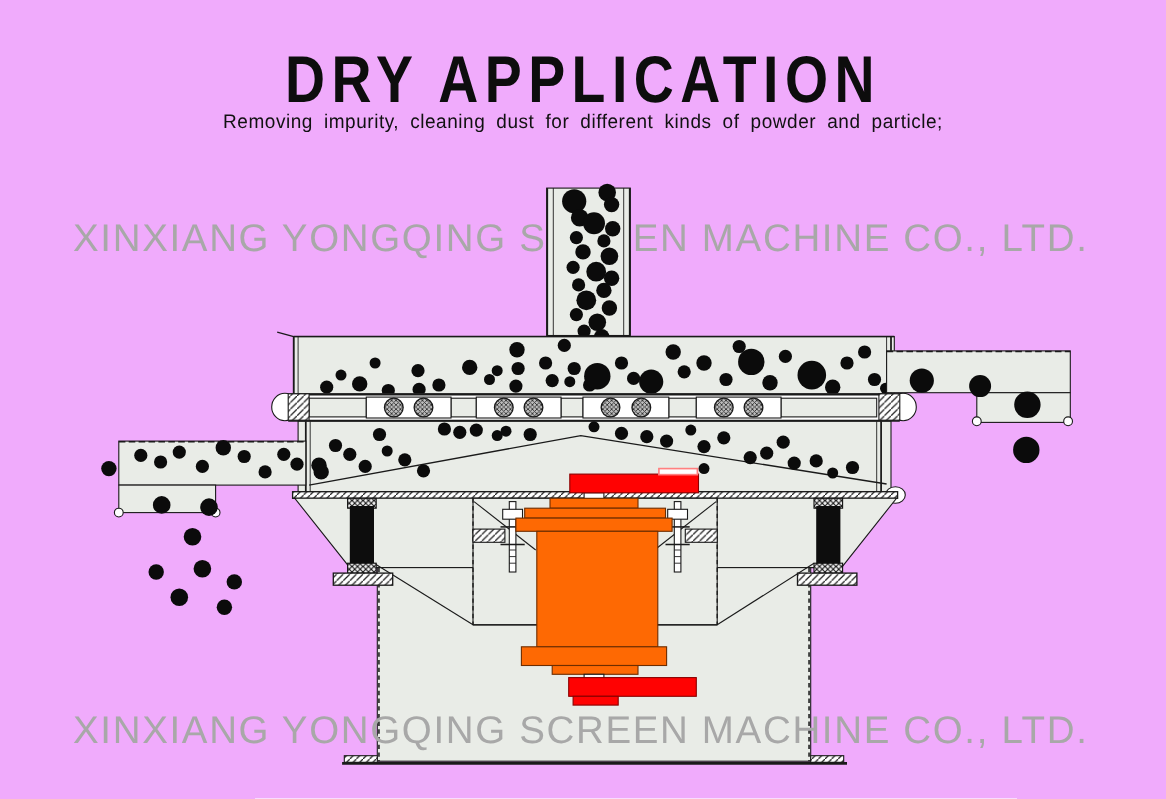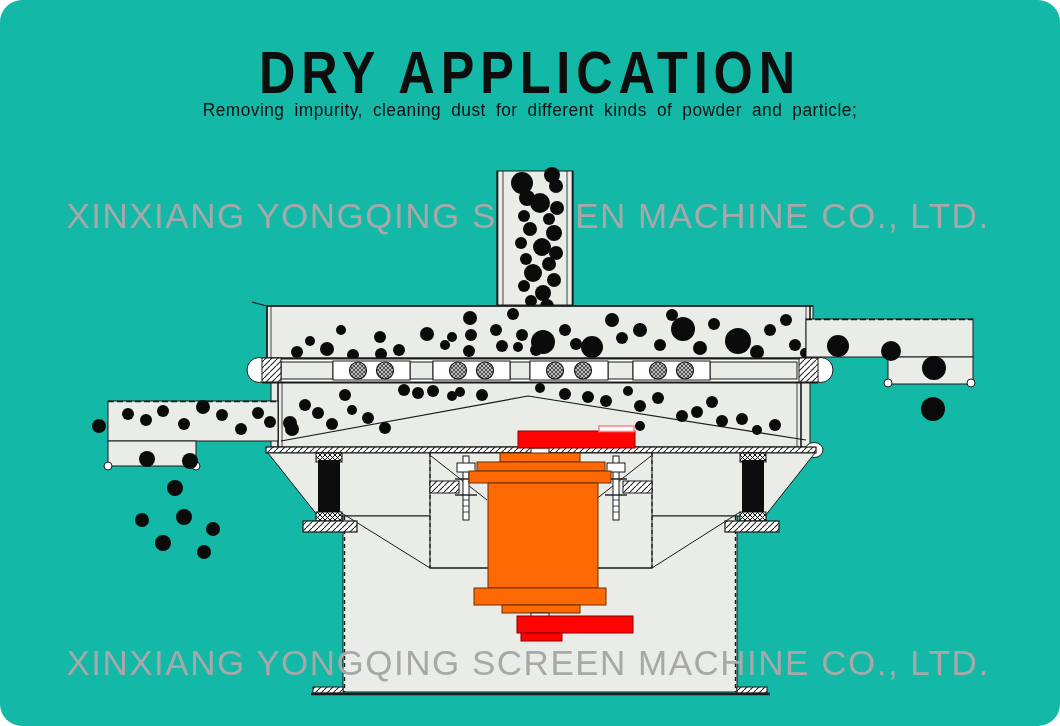--- a/index.html
+++ b/index.html
@@ -4,22 +4,22 @@
 <style>
   :root{
     --ink:#1a1a1a;
     --body:#e9ece7;
     --red:#ff0202;
     --orange:#fe6903;
     --wm:#a8a8a8;
     --particle:#0b0b0b;
   }
   html,body{margin:0;padding:0;background:#fff;}
-  .page{position:relative;width:1060px;height:726px;background:#14b8a6;overflow:hidden;
-        font-family:"Liberation Sans",sans-serif;border-radius:22px;}
+  .page{position:relative;width:1060px;height:726px;background:#f0abfc;overflow:hidden;
+        font-family:"Liberation Sans",sans-serif;}
   .title{position:absolute;left:0;top:38px;width:100%;text-align:center;
          font-weight:900;font-size:60px;letter-spacing:7px;color:#0d0d0d;
          transform:scaleX(0.84);transform-origin:center;white-space:nowrap;}
   .subtitle{position:absolute;left:0;top:100px;width:100%;text-align:center;
             font-size:18px;letter-spacing:0.5px;word-spacing:5px;color:#111;
             transform:scaleX(0.96);transform-origin:center;white-space:nowrap;}
   svg{position:absolute;left:0;top:0;}
   svg .ol{stroke:var(--ink);fill:none;}
   svg .bodyfill{fill:var(--body);stroke:var(--ink);stroke-width:1;}
   svg .whitefill{fill:#ffffff;stroke:var(--ink);stroke-width:1;}

